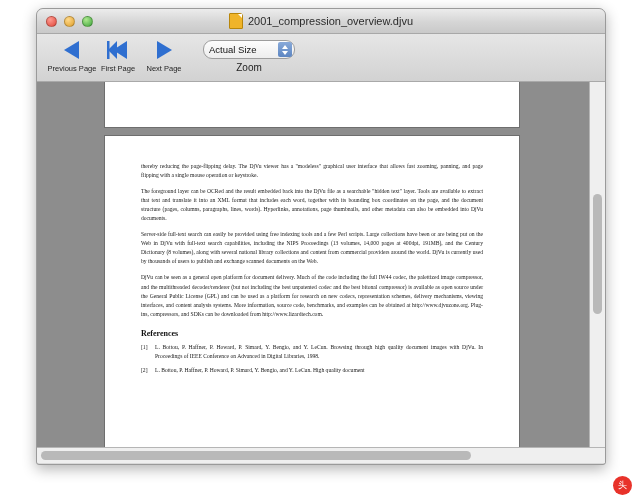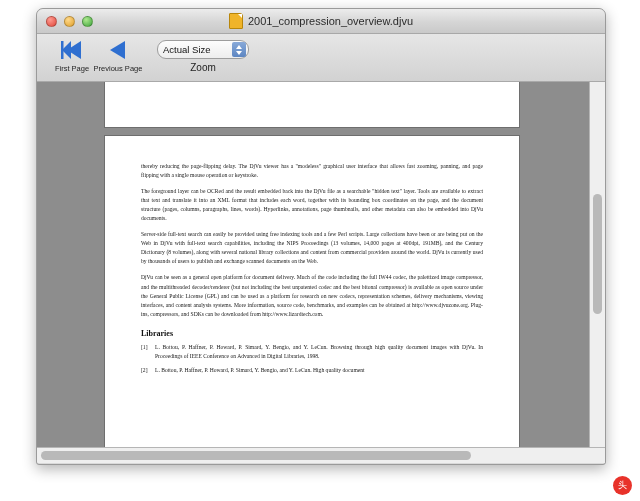--- a/index.html
+++ b/index.html
@@ -303,37 +303,45 @@
         <span>2001_compression_overview.djvu</span>
       </div>
     </div>
 
     <div class="toolbar">
       <div class="tool-group">
 
         <div class="tool-btn">
           <span class="tool-glyph">
             <svg width="24" height="22" viewBox="0 0 24 22">
+              <polygon points="19,2 19,20 4,11" fill="#2f6fd0"></polygon>
+            </svg>
+          </span>
+          <span class="tool-label">Previous Page</span>
+        </div>
+
+        <div class="tool-btn">
+          <span class="tool-glyph">
+            <svg width="24" height="22" viewBox="0 0 24 22">
               <polygon points="21,2 21,20 7,11" fill="#2f6fd0"></polygon>
               <polygon points="11,2 11,20 2,11" fill="#2f6fd0"></polygon>
               <rect x="1" y="2" width="2.5" height="18" fill="#2f6fd0"></rect>
             </svg>
           </span>
           <span class="tool-label">First Page</span>
         </div>
 
         <div class="tool-btn">
           <span class="tool-glyph">
             <svg width="24" height="22" viewBox="0 0 24 22">
-              <polygon points="19,2 19,20 4,11" fill="#2f6fd0"></polygon>
+              <polygon points="5,2 5,20 20,11" fill="#2f6fd0"></polygon>
             </svg>
           </span>
-          <span class="tool-label">Previous Page</span>
-        </div>
-
+          <span class="tool-label">Next Page</span>
+        </div>
 
       </div>
 
       <div class="zoom-group">
         <div class="zoom-select">
           <span>Actual Size</span>
           <span class="zoom-arrows">
             <span class="zarrow-up"></span>
             <span class="zarrow-down"></span>
           </span>
@@ -345,21 +353,21 @@
     <div class="viewport">
 
       <div class="page prev"></div>
 
       <div class="page current">
         <p class="ptext">thereby reducing the page-flipping delay. The DjVu viewer has a "modeless" graphical user interface that allows fast zooming, panning, and page flipping with a single mouse operation or keystroke.</p>
         <p class="ptext">The foreground layer can be OCRed and the result embedded back into the DjVu file as a searchable "hidden text" layer. Tools are available to extract that text and translate it into an XML format that includes each word, together with its bounding box coordinates on the page, and the document structure (pages, columns, paragraphs, lines, words). Hyperlinks, annotations, page thumbnails, and other metadata can also be embedded into DjVu documents.</p>
         <p class="ptext">Server-side full-text search can easily be provided using free indexing tools and a few Perl scripts. Large collections have been or are being put on the Web in DjVu with full-text search capabilities, including the NIPS Proceedings (13 volumes, 14,000 pages at 400dpi, 191MB), and the Century Dictionary (8 volumes), along with several national library collections and content from commercial providers around the world. DjVu is currently used by thousands of users to publish and exchange scanned documents on the Web.</p>
         <p class="ptext">DjVu can be seen as a general open platform for document delivery. Much of the code including the full IW44 codec, the palettized image compressor, and the multithreaded decoder/renderer (but not including the best unpatented codec and the best bitonal compressor) is available as open source under the General Public License (GPL) and can be used as a platform for research on new codecs, representation schemes, delivery mechanisms, viewing interfaces, and content analysis systems. More information, source code, benchmarks, and examples can be obtained at http://www.djvuzone.org. Plug-ins, compressors, and SDKs can be downloaded from http://www.lizardtech.com.</p>
 
-        <div class="refs-head">Libraries</div>
+        <div class="refs-head">References</div>
 
         <div class="ref-item">
           <span class="ref-num">[1]</span>
           <span class="ref-body">L. Bottou, P. Haffner, P. Howard, P. Simard, Y. Bengio, and Y. LeCun. Browsing through high quality document images with DjVu. In Proceedings of IEEE Conference on Advanced in Digital Libraries, 1998.</span>
         </div>
         <div class="ref-item">
           <span class="ref-num">[2]</span>
           <span class="ref-body">L. Bottou, P. Haffner, P. Howard, P. Simard, Y. Bengio, and Y. LeCun. High quality document</span>
         </div>
       </div>

